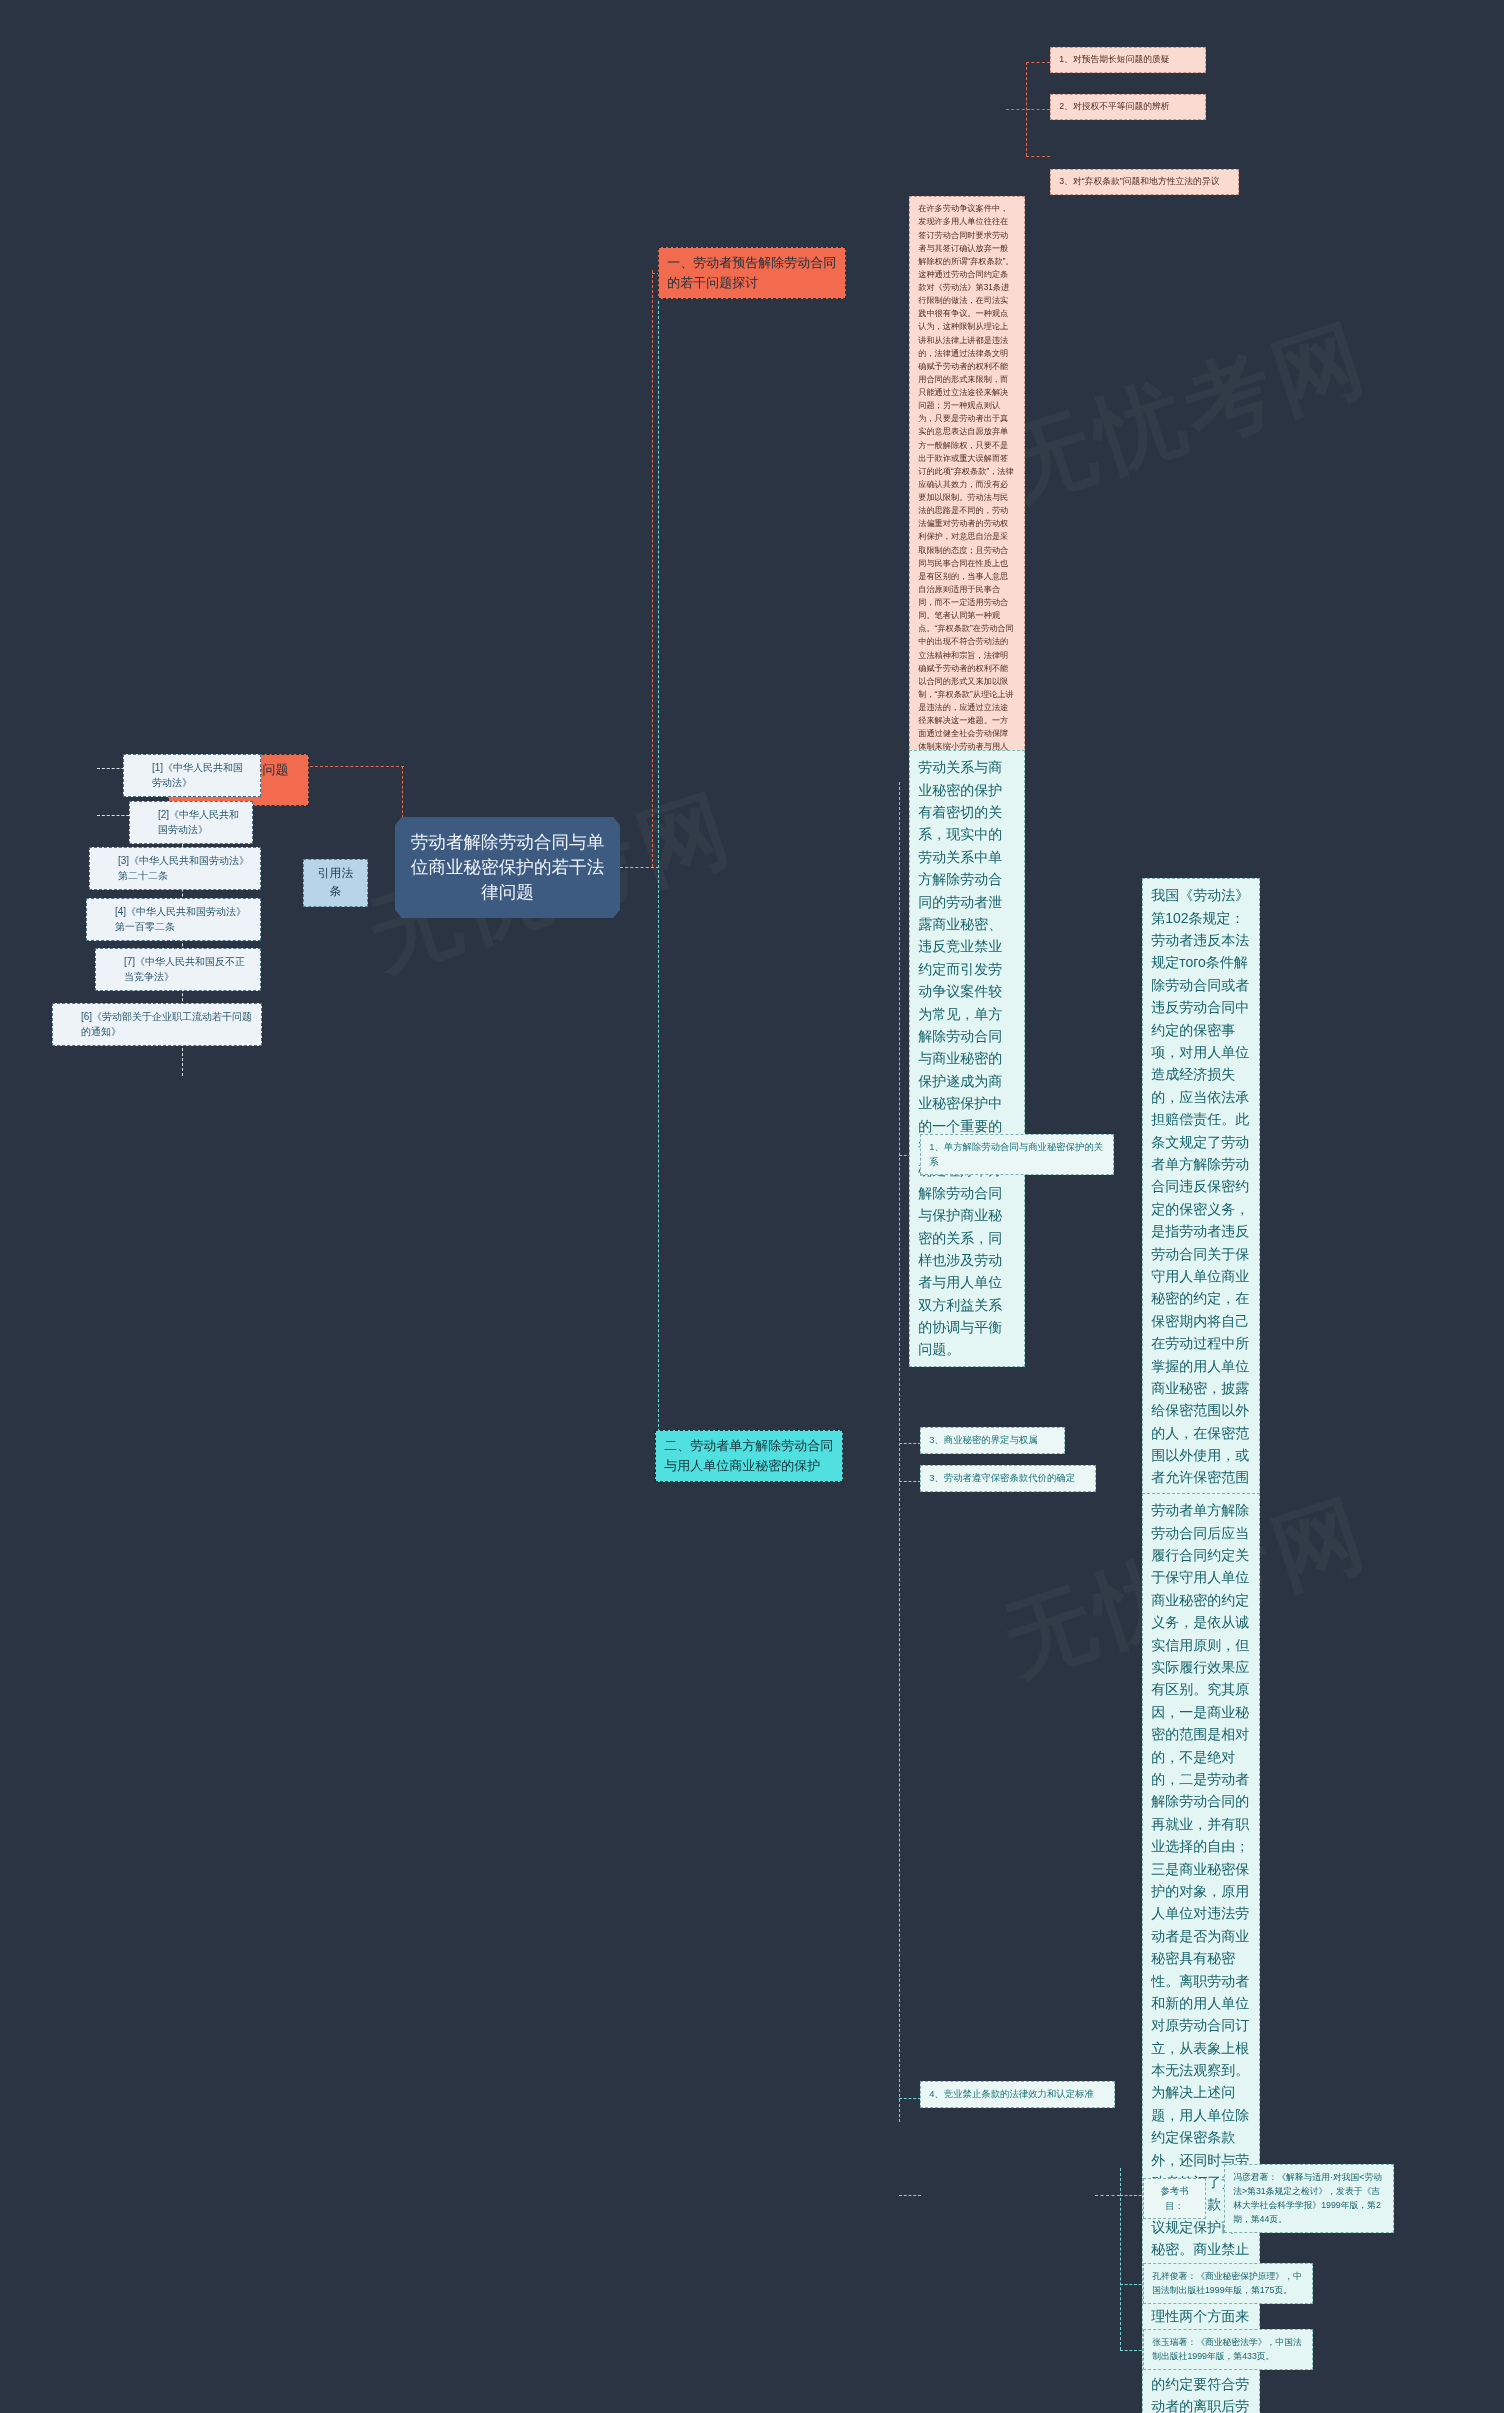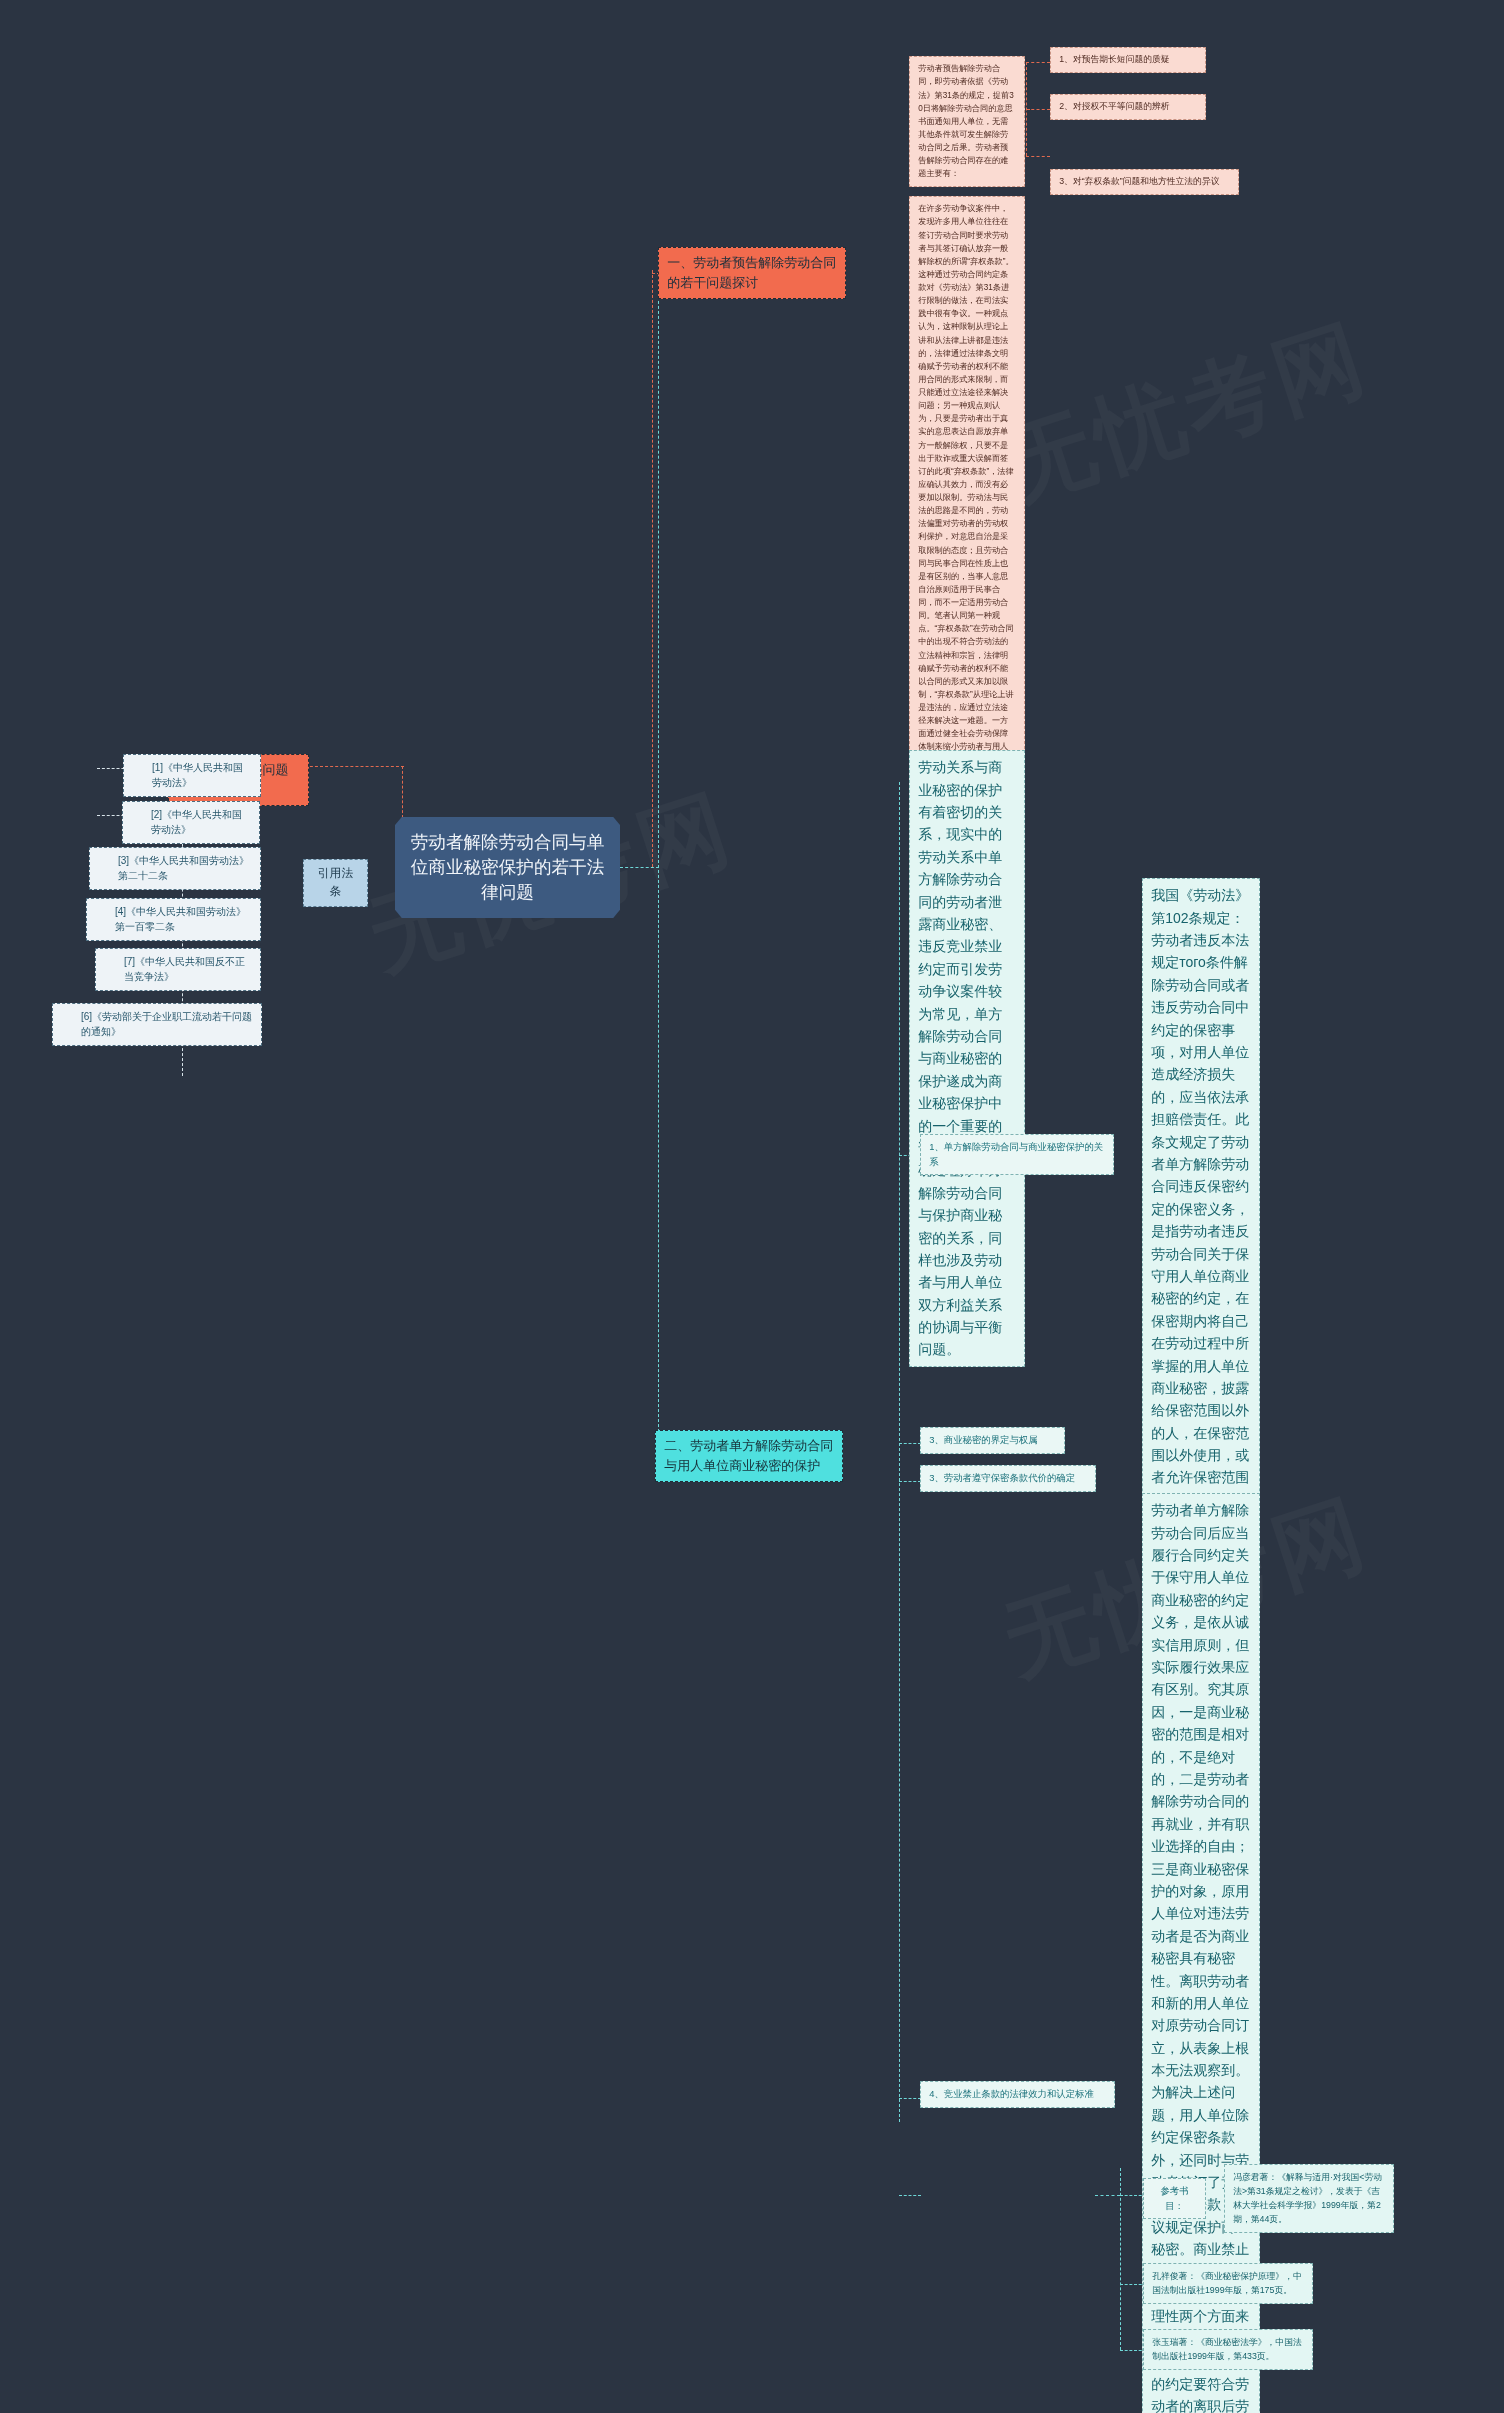--- a/index.html
+++ b/index.html
@@ -160,29 +160,28 @@
   <div class="ln ln-h c-cyan" style="left:1120px;top:2284px;width:31px;"></div>
   <div class="ln ln-h c-cyan" style="left:1120px;top:2350px;width:31px;"></div>
 
   <div class="node central" style="left:395px;top:817px;width:225px;">劳动者解除劳动合同与单位商业秘密保护的若干法律问题</div>
 
   <div class="node sec-orange" style="left:168px;top:754px;width:141px;">4、对违约责任问题的再认识</div>
 
   <div class="node pill-blue" style="left:303px;top:859px;width:65px;text-align:center;">引用法条</div>
 
   <div class="node ref-white" style="left:123px;top:754px;width:138px;">[1]《中华人民共和国劳动法》</div>
-  <div class="node ref-white" style="left:122px;top:801px;width:138px;">[2]《中华人民共和国劳动法》</div>
+  <div class="node ref-white" style="left:129px;top:801px;width:124px;">[2]《中华人民共和国劳动法》</div>
   <div class="node ref-white" style="left:89px;top:847px;width:172px;">[3]《中华人民共和国劳动法》第二十二条</div>
   <div class="node ref-white" style="left:86px;top:898px;width:175px;">[4]《中华人民共和国劳动法》第一百零二条</div>
   <div class="node ref-white" style="left:95px;top:948px;width:166px;">[7]《中华人民共和国反不正当竞争法》</div>
   <div class="node ref-white" style="left:52px;top:1003px;width:210px;">[6]《劳动部关于企业职工流动若干问题的通知》</div>
 
   <div class="node sec-orange" style="left:658px;top:247px;width:188px;">一、劳动者预告解除劳动合同的若干问题探讨</div>
 
-  <div class="node body-pink" style="left:909px;top:56px;width:116px;">劳动者预告解除劳动合同，即劳动者依据《劳动法》第31条的规定，提前30日将解除劳动合同的意思书面通知用人单位，无需其他条件就可发生解除劳动合同之后果。劳动者预告解除劳动合同存在的难题主要有：</div>
 
   <div class="node lbl-pink" style="left:1050px;top:47px;width:156px;">1、对预告期长短问题的质疑</div>
   <div class="node lbl-pink" style="left:1050px;top:94px;width:156px;">2、对授权不平等问题的辨析</div>
   <div class="node lbl-pink" style="left:1050px;top:141px;width:189px;margin-top:28px;">3、对“弃权条款”问题和地方性立法的异议</div>
 
   <div class="node body-pink" style="left:909px;top:196px;width:116px;">在许多劳动争议案件中，发现许多用人单位往往在签订劳动合同时要求劳动者与其签订确认放弃一般解除权的所谓“弃权条款”。这种通过劳动合同约定条款对《劳动法》第31条进行限制的做法，在司法实践中很有争议。一种观点认为，这种限制从理论上讲和从法律上讲都是违法的，法律通过法律条文明确赋予劳动者的权利不能用合同的形式来限制，而只能通过立法途径来解决问题；另一种观点则认为，只要是劳动者出于真实的意思表达自愿放弃单方一般解除权，只要不是出于欺诈或重大误解而签订的此项“弃权条款”，法律应确认其效力，而没有必要加以限制。劳动法与民法的思路是不同的，劳动法偏重对劳动者的劳动权利保护，对意思自治是采取限制的态度；且劳动合同与民事合同在性质上也是有区别的，当事人意思自治原则适用于民事合同，而不一定适用劳动合同。笔者认同第一种观点。“弃权条款”在劳动合同中的出现不符合劳动法的立法精神和宗旨，法律明确赋予劳动者的权利不能以合同的形式又来加以限制，“弃权条款”从理论上讲是违法的，应通过立法途径来解决这一难题。一方面通过健全社会劳动保障体制来缩小劳动者与用人单位的不平等地位，减少劳动者对用人单位的人身依附性；另一方面强化集体谈判和集体合同，发挥工会的监督制衡作用，防止用人单位控制权的膨胀，体现劳动法对处于弱者地位的劳动者的偏重保护。另外，有些地方通过地方性立法给劳动者行使单方解除劳动合同权利附加条件，把无条件行使解除劳动合同变成有条件的解除，这是不符合劳动法的立法本意的。劳动法是基准法，立法所赋予的权利都是劳动者的基本权利和基本标准，地方性立法只能在保护的程度上注重协调和平衡劳资双方的利益，而不能限制劳动法赋予劳动者的权利。</div>
 
   <div class="node sec-cyan" style="left:655px;top:1430px;width:188px;">二、劳动者单方解除劳动合同与用人单位商业秘密的保护</div>
 
   <div class="node body-mint" style="left:909px;top:750px;width:116px;">劳动关系与商业秘密的保护有着密切的关系，现实中的劳动关系中单方解除劳动合同的劳动者泄露商业秘密、违反竞业禁业约定而引发劳动争议案件较为常见，单方解除劳动合同与商业秘密的保护遂成为商业秘密保护中的一个重要的话题。如何正确处理好单方解除劳动合同与保护商业秘密的关系，同样也涉及劳动者与用人单位双方利益关系的协调与平衡问题。</div>

